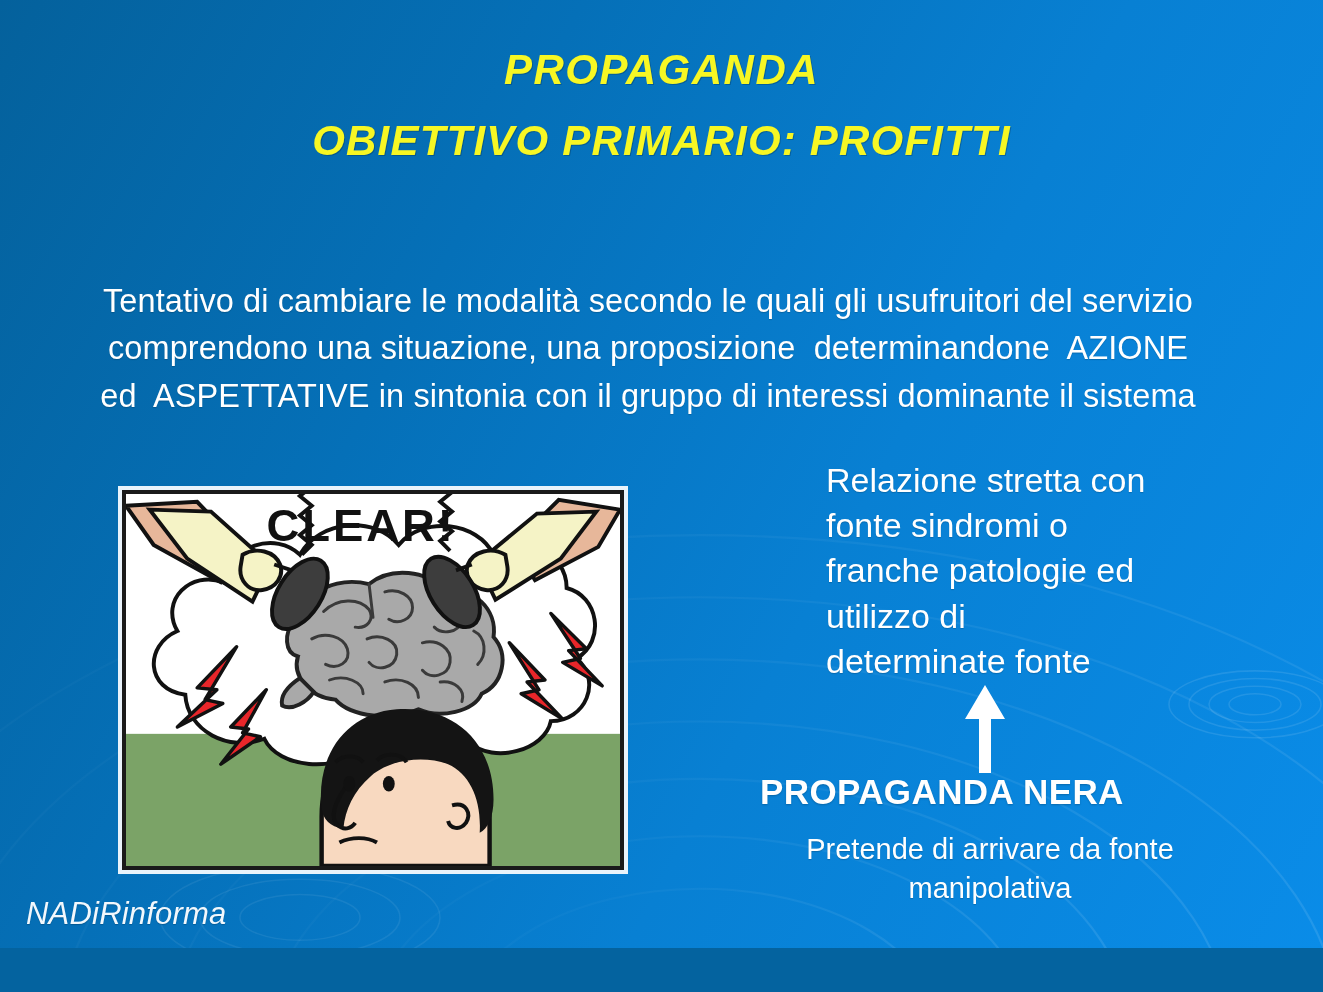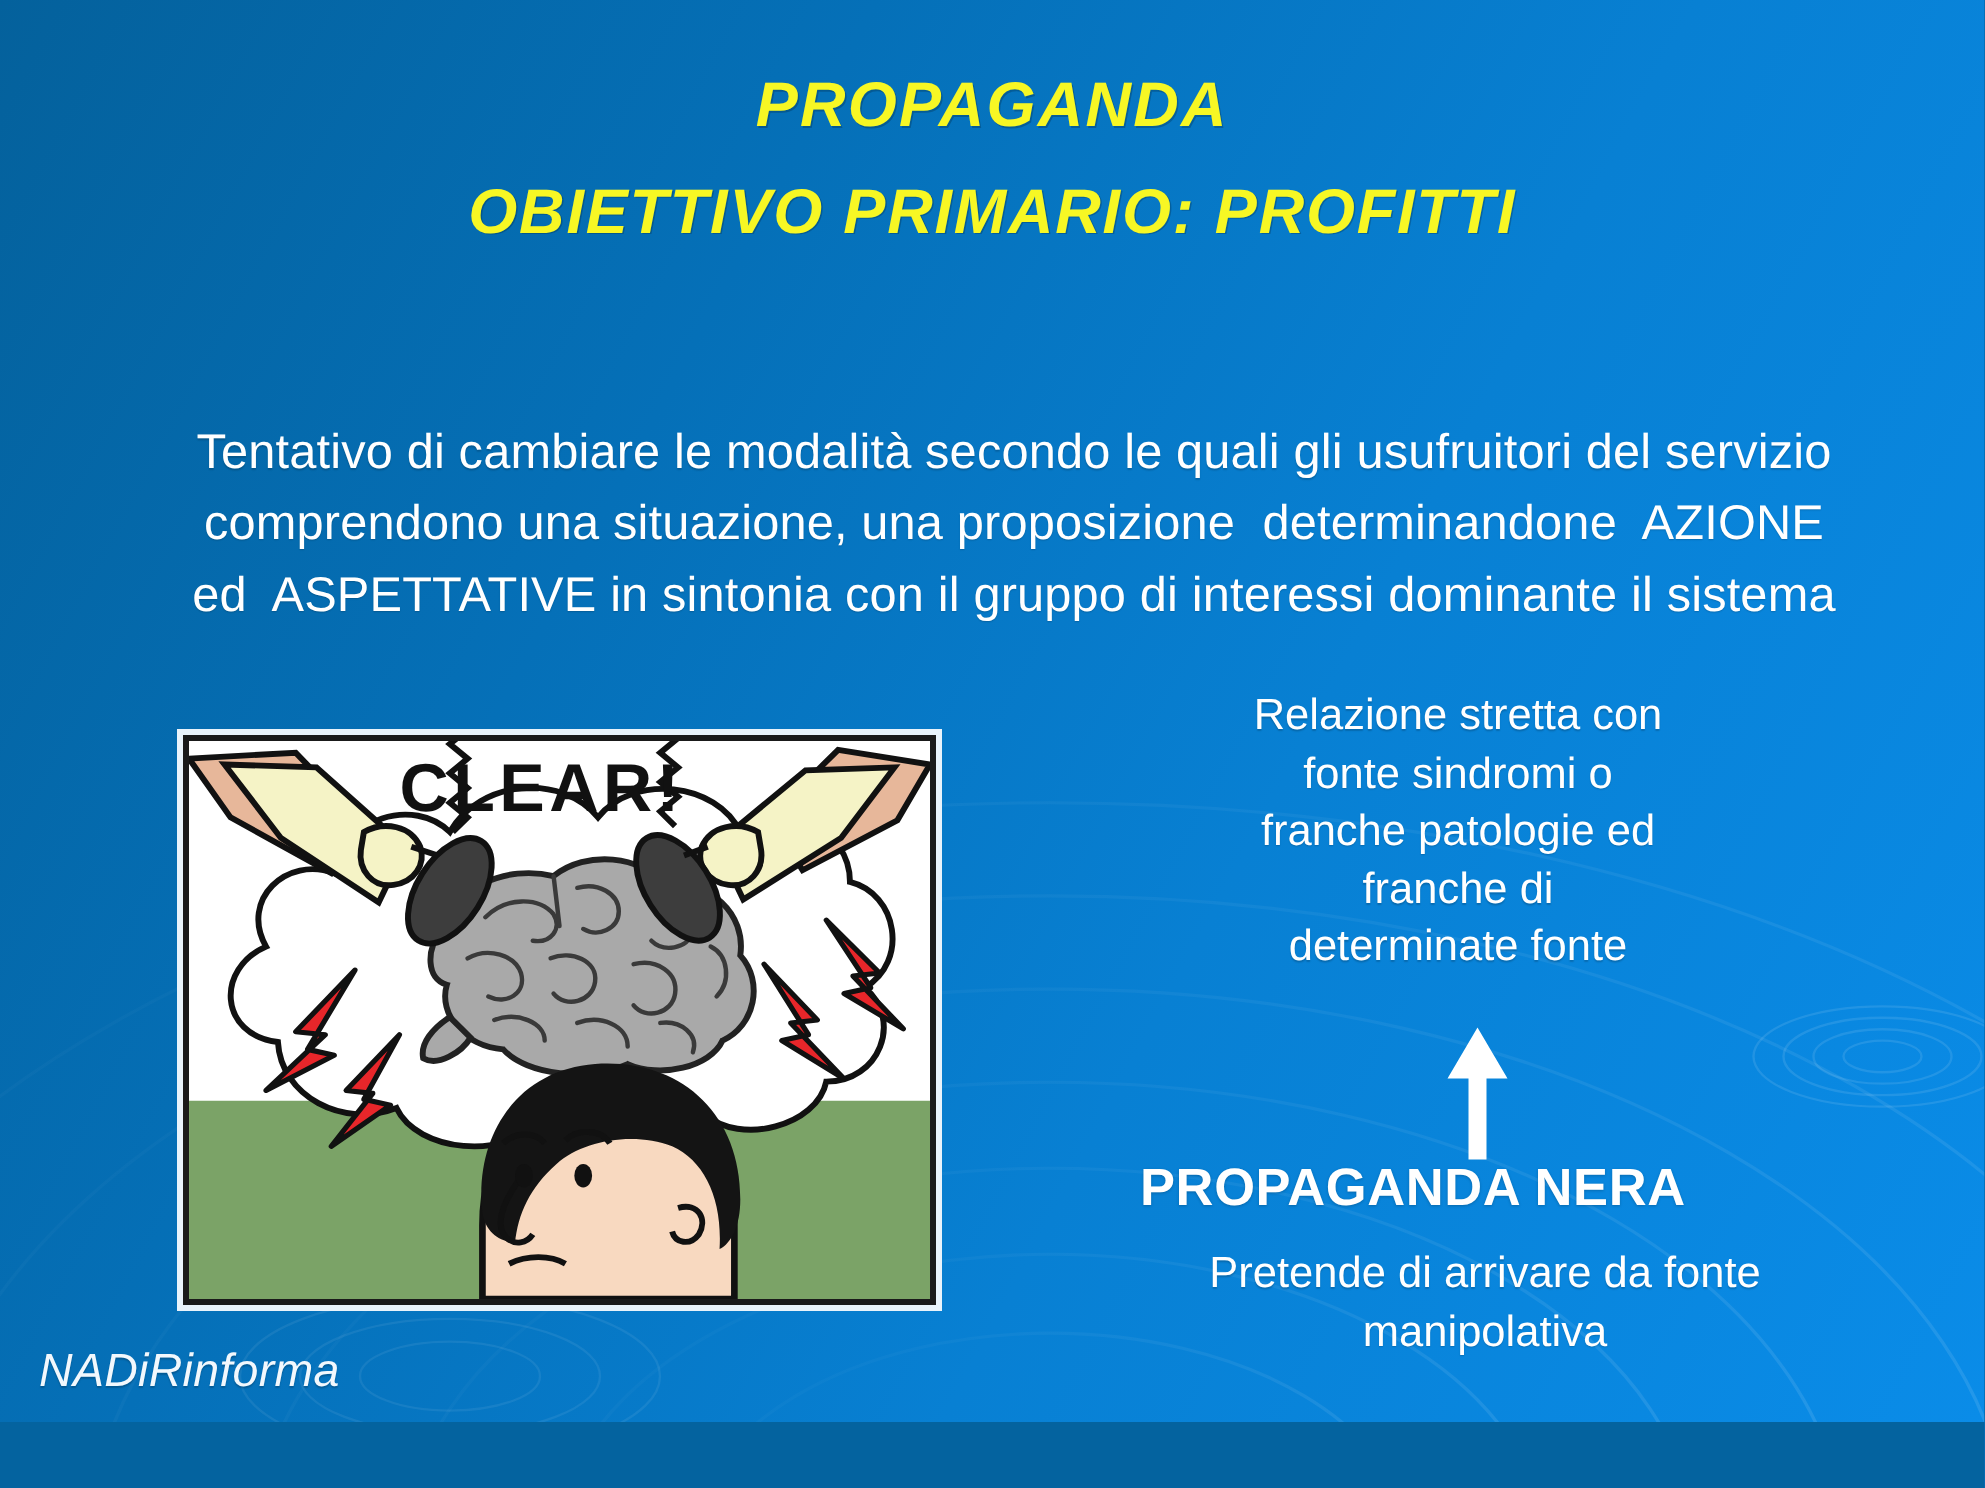--- a/index.html
+++ b/index.html
@@ -53,21 +53,21 @@
     font-style: italic;
     color: #f7f724;
     letter-spacing: 1.2px;
     line-height: 1.06;
     text-shadow: 1px 1px 0 rgba(0,0,0,.20);
   }
 
   
   .body-paragraph {
     position: absolute;
-    left: 36px;
+    left: 8px;
     top: 278px;
     width: 1280px;
     text-align: center;
     color: #ffffff;
     font-size: 32.5px;
     line-height: 1.46;
     letter-spacing: .1px;
     text-shadow: 0 1px 1px rgba(0,0,0,.18);
   }
   .body-paragraph .pline { display: block; white-space: pre; }
@@ -90,26 +90,26 @@
     box-sizing: border-box;
     background: #86efac;
     overflow: hidden;
     position: relative;
   }
   .cartoon-frame svg { display: block; width: 100%; height: 100%; }
 
   
   .right-note {
     position: absolute;
-    left: 762px;
+    left: 826px;
     top: 458px;
     width: 420px;
-    text-align: center;
+    text-align: left;
     color: #ffffff;
-    font-size: 29px;
+    font-size: 34px;
     line-height: 1.33;
     text-shadow: 0 1px 1px rgba(0,0,0,.18);
   }
   .right-note .rline { display: block; }
 
   .up-arrow {
     position: absolute;
     left: 955px;
     top: 683px;
     width: 60px;
@@ -308,21 +308,21 @@
           <path d="M330 318 C 344 314, 350 326, 344 336 C 338 344, 328 342, 326 334" fill="#f8d9c0" stroke="#111111" stroke-width="4"></path>
         </g>
       </svg>
     </div>
   </div>
 
   <div class="right-note">
     <span class="rline">Relazione stretta con</span>
     <span class="rline">fonte sindromi o</span>
     <span class="rline">franche patologie ed</span>
-    <span class="rline">franche di</span>
+    <span class="rline">utilizzo di</span>
     <span class="rline">determinate fonte</span>
   </div>
 
   <div class="up-arrow">
     <svg viewBox="0 0 60 92" aria-hidden="true">
       <path d="M30 2 L 50 36 L 36 36 L 36 90 L 24 90 L 24 36 L 10 36 Z" fill="#ffffff"></path>
     </svg>
   </div>
 
   <div class="black-prop-heading">PROPAGANDA NERA</div>

